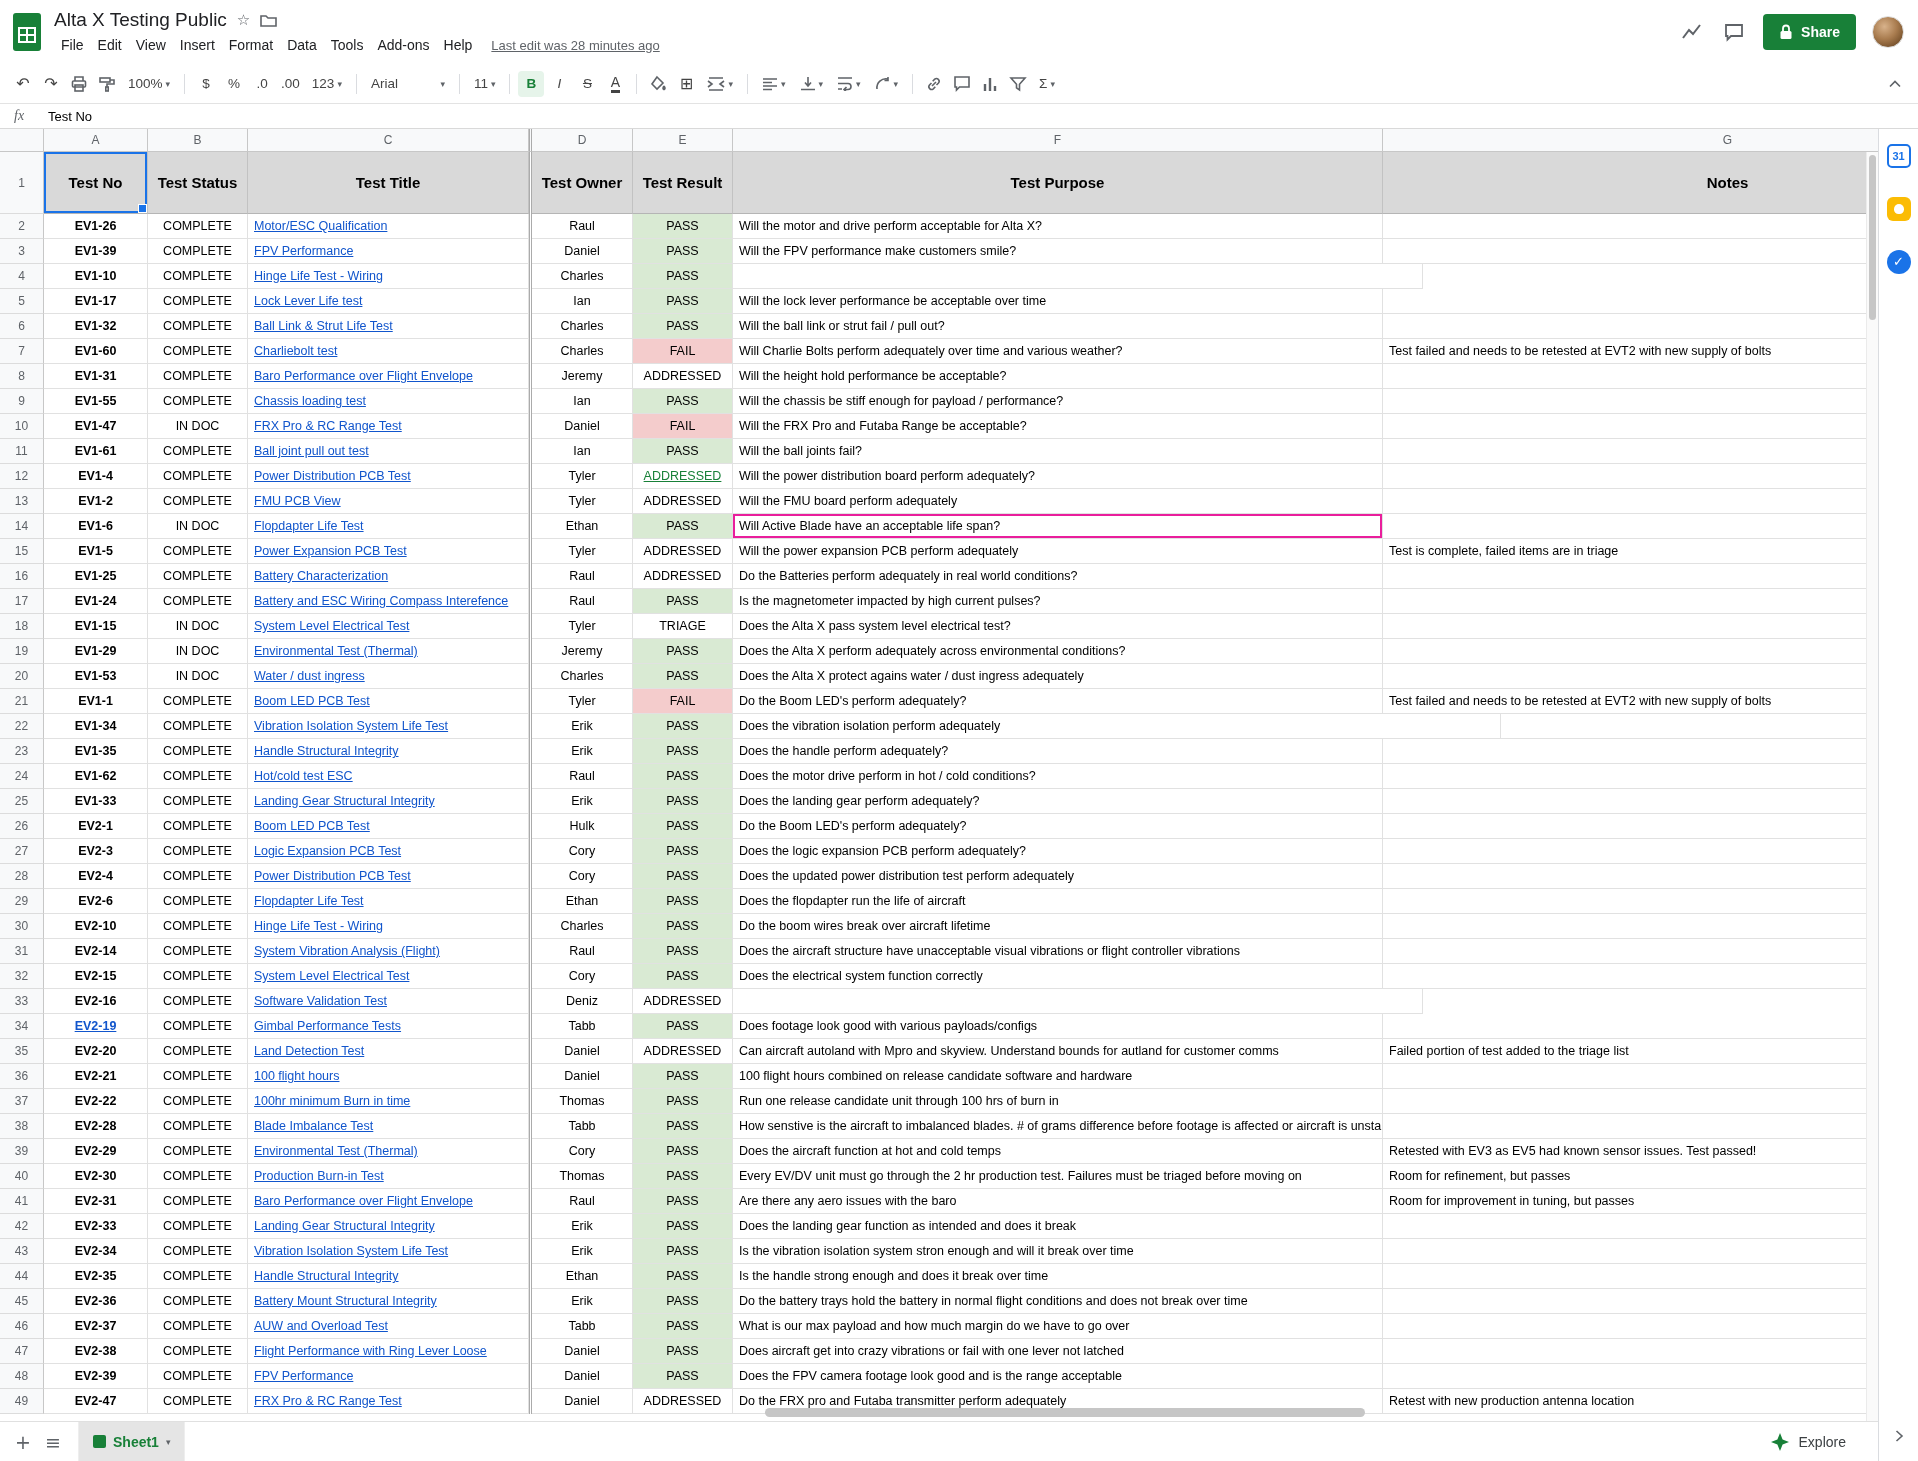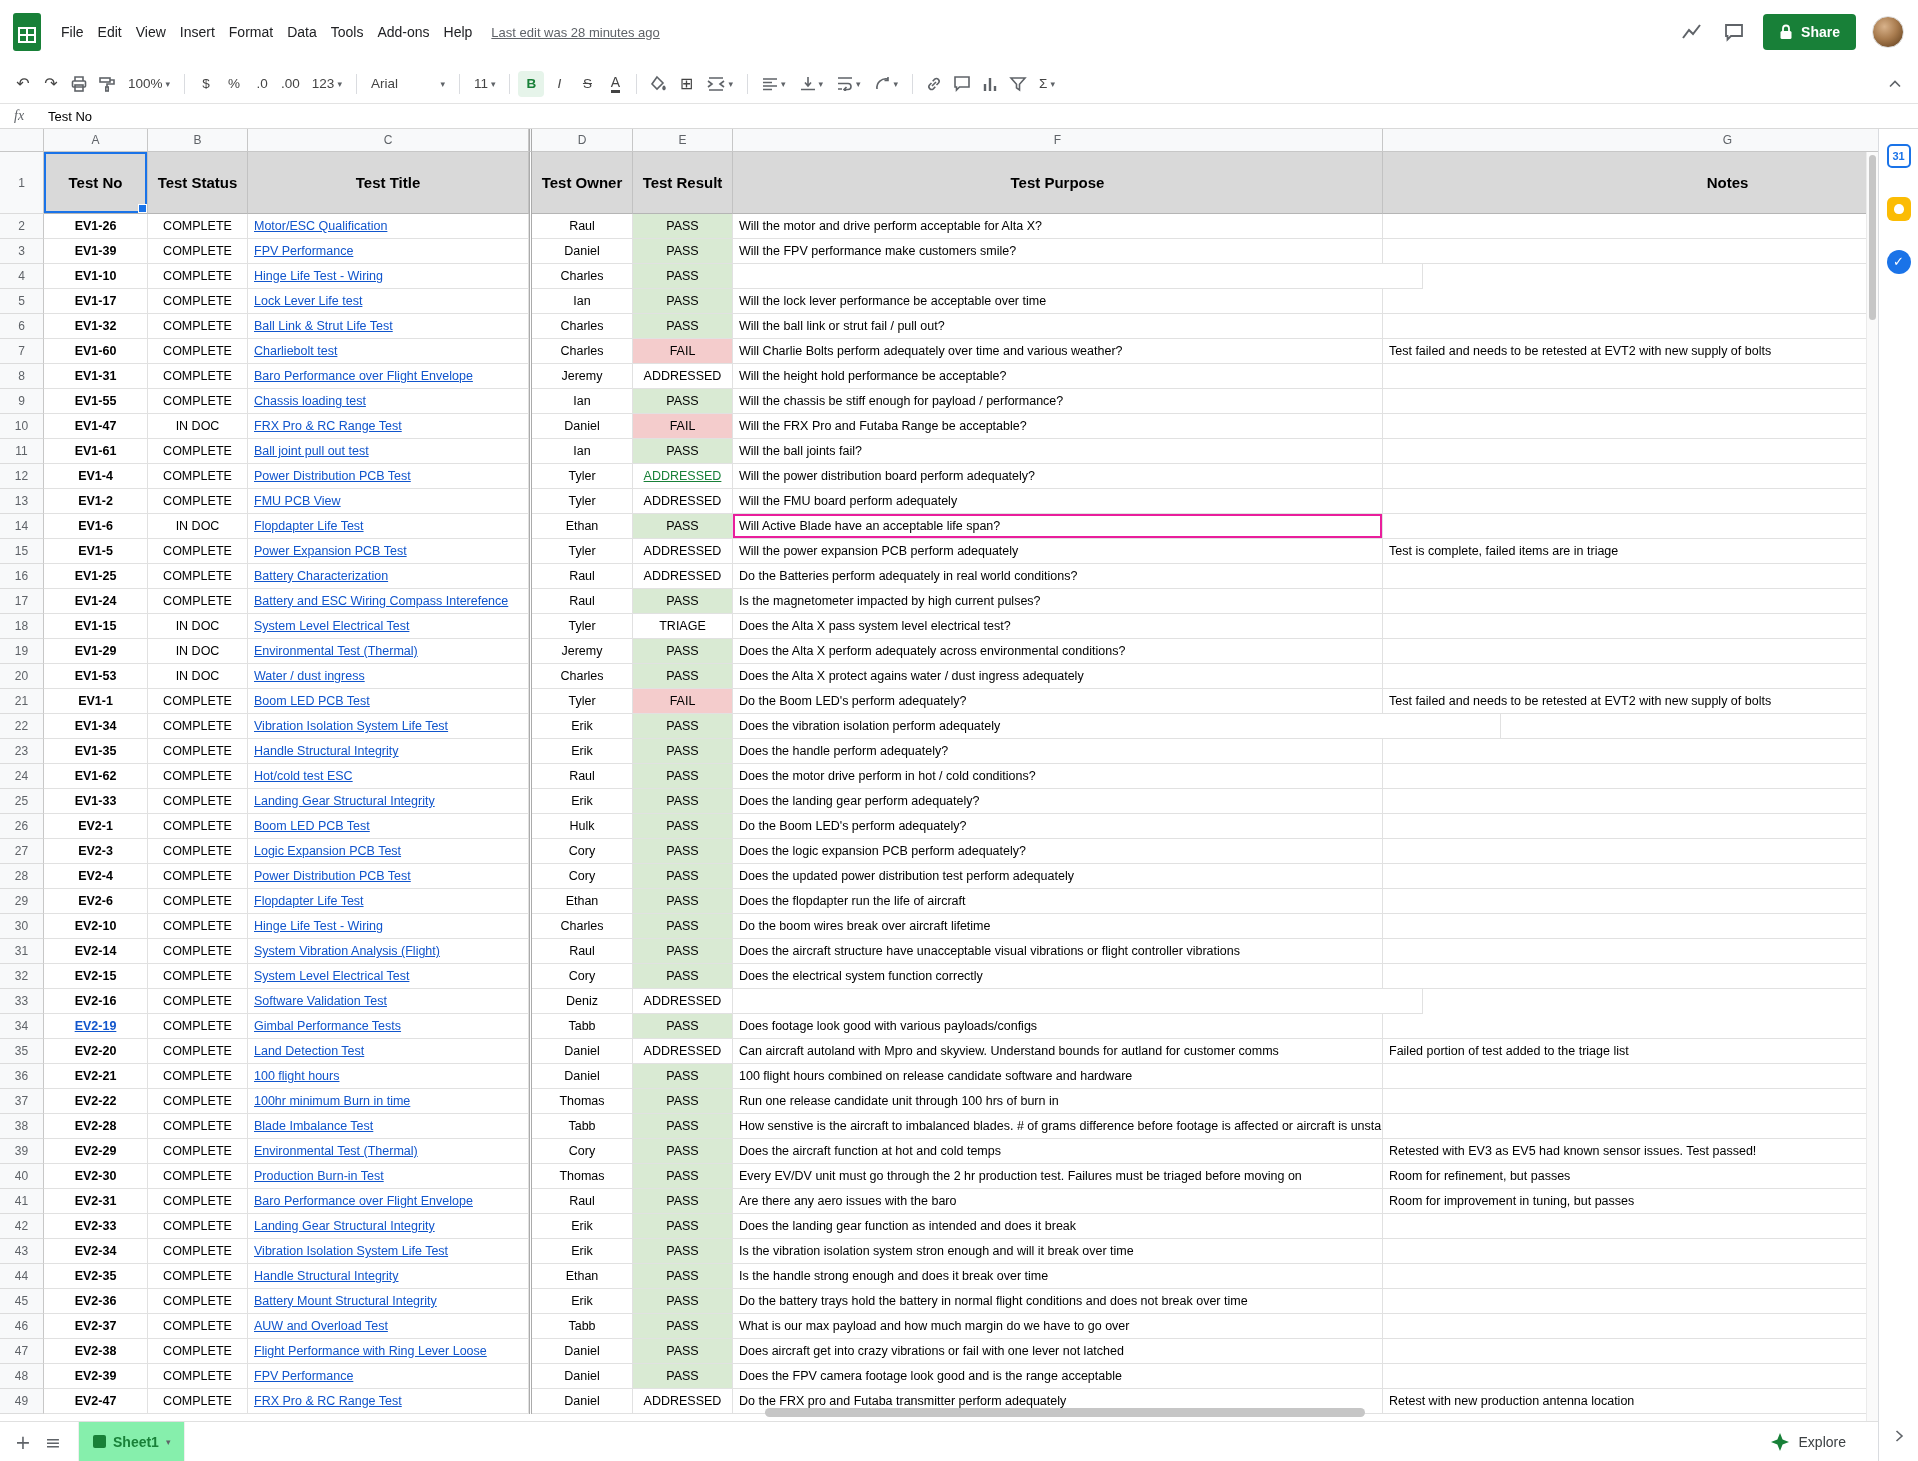--- a/index.html
+++ b/index.html
@@ -74,21 +74,21 @@
   .sel::after{content:"";position:absolute;right:0;bottom:0;width:7px;height:7px;background:var(--blue-sel);border:1px solid #fff;}
   .collab{box-shadow:inset 0 0 0 2px var(--pink);}
   #vscroll{position:absolute;top:23px;right:0;bottom:0;width:12px;background:#fafafa;border-left:1px solid #ebebeb;}
   #vthumb{position:absolute;top:3px;left:2px;width:7px;height:165px;background:#c6c6c6;border-radius:4px;}
   #hscroll{position:absolute;left:533px;right:16px;bottom:3px;height:10px;}
   #hthumb{position:absolute;left:232px;width:600px;height:9px;background:#c6c6c6;border-radius:5px;}
 
   
   #sheetbar{height:40px;flex:none;display:flex;align-items:center;background:#fff;border-top:1px solid #e0e0e0;padding:0 8px;}
   .sb-btn{width:30px;height:30px;display:flex;align-items:center;justify-content:center;color:#5f6368;font-size:19px;border-radius:4px;font-family:"DejaVu Sans",sans-serif;}
-  #sheet-tab{display:flex;align-items:center;gap:7px;height:100%;padding:0 14px;margin-left:10px;background:#86efac;border-left:1px solid #eee;border-right:1px solid #eee;}
+  #sheet-tab{display:flex;align-items:center;gap:7px;height:100%;padding:0 14px;margin-left:10px;background:#e5e5e5;border-left:1px solid #eee;border-right:1px solid #eee;}
   #tab-color{width:13px;height:13px;background:var(--green);border-radius:2px;}
   #tab-label{color:var(--green);font-weight:bold;font-size:14px;}
   #explore{margin-left:auto;margin-right:10px;display:flex;align-items:center;gap:9px;padding:5px 14px;border-radius:16px;background:#fff;}
   #explore span{color:#3c4043;font-size:14px;}
 
   
   #rail{width:40px;flex:none;border-left:1px solid #dadce0;display:flex;flex-direction:column;align-items:center;padding-top:14px;gap:28px;background:#fff;}
   .rail-icon{width:25px;height:25px;display:flex;align-items:center;justify-content:center;}
   #cal-icon{border:2px solid #1a73e8;border-radius:5px;color:#1a73e8;font-size:11px;font-weight:bold;width:24px;height:24px;display:flex;align-items:center;justify-content:center;}
   #keep-icon{background:#fbbc04;border-radius:6px;width:24px;height:24px;display:flex;align-items:center;justify-content:center;}
@@ -104,20 +104,29 @@
   <div id="topbar">
     <div id="logo">
       <svg width="30" height="40" viewBox="0 0 30 40">
         <rect x="1" y="1" width="28" height="38" rx="3" fill="#188038"></rect>
         <rect x="7" y="16" width="16" height="14" fill="none" stroke="#fff" stroke-width="2"></rect>
         <line x1="7" y1="23" x2="23" y2="23" stroke="#fff" stroke-width="2"></line>
         <line x1="15" y1="16" x2="15" y2="30" stroke="#fff" stroke-width="2"></line>
       </svg>
     </div>
     <div id="title-block">
+      <div id="title-row">
+        <span id="doc-title">Alta X Testing Public</span>
+        <span class="t-icon">☆</span>
+        <span class="t-icon">
+          <svg width="17" height="14" viewBox="0 0 17 14" class="tb-svg">
+              <path d="M1 3 h5 l2 2 h8 v8 h-15 z"></path>
+            </svg>
+        </span>
+      </div>
       <div id="menu-row">
         <span id="menu-items"><span class="menu-item">File</span><span class="menu-item">Edit</span><span class="menu-item">View</span><span class="menu-item">Insert</span><span class="menu-item">Format</span><span class="menu-item">Data</span><span class="menu-item">Tools</span><span class="menu-item">Add-ons</span><span class="menu-item">Help</span></span>
         <span id="last-edit">Last edit was 28 minutes ago</span>
       </div>
     </div>
     <div id="top-right">
       <span class="tr-icon">
         <svg width="22" height="18" viewBox="0 0 22 18" class="tb-svg" style="stroke-width:2">
             <path d="M2 15 l6-8 4 4 7-9"></path>
           </svg>

